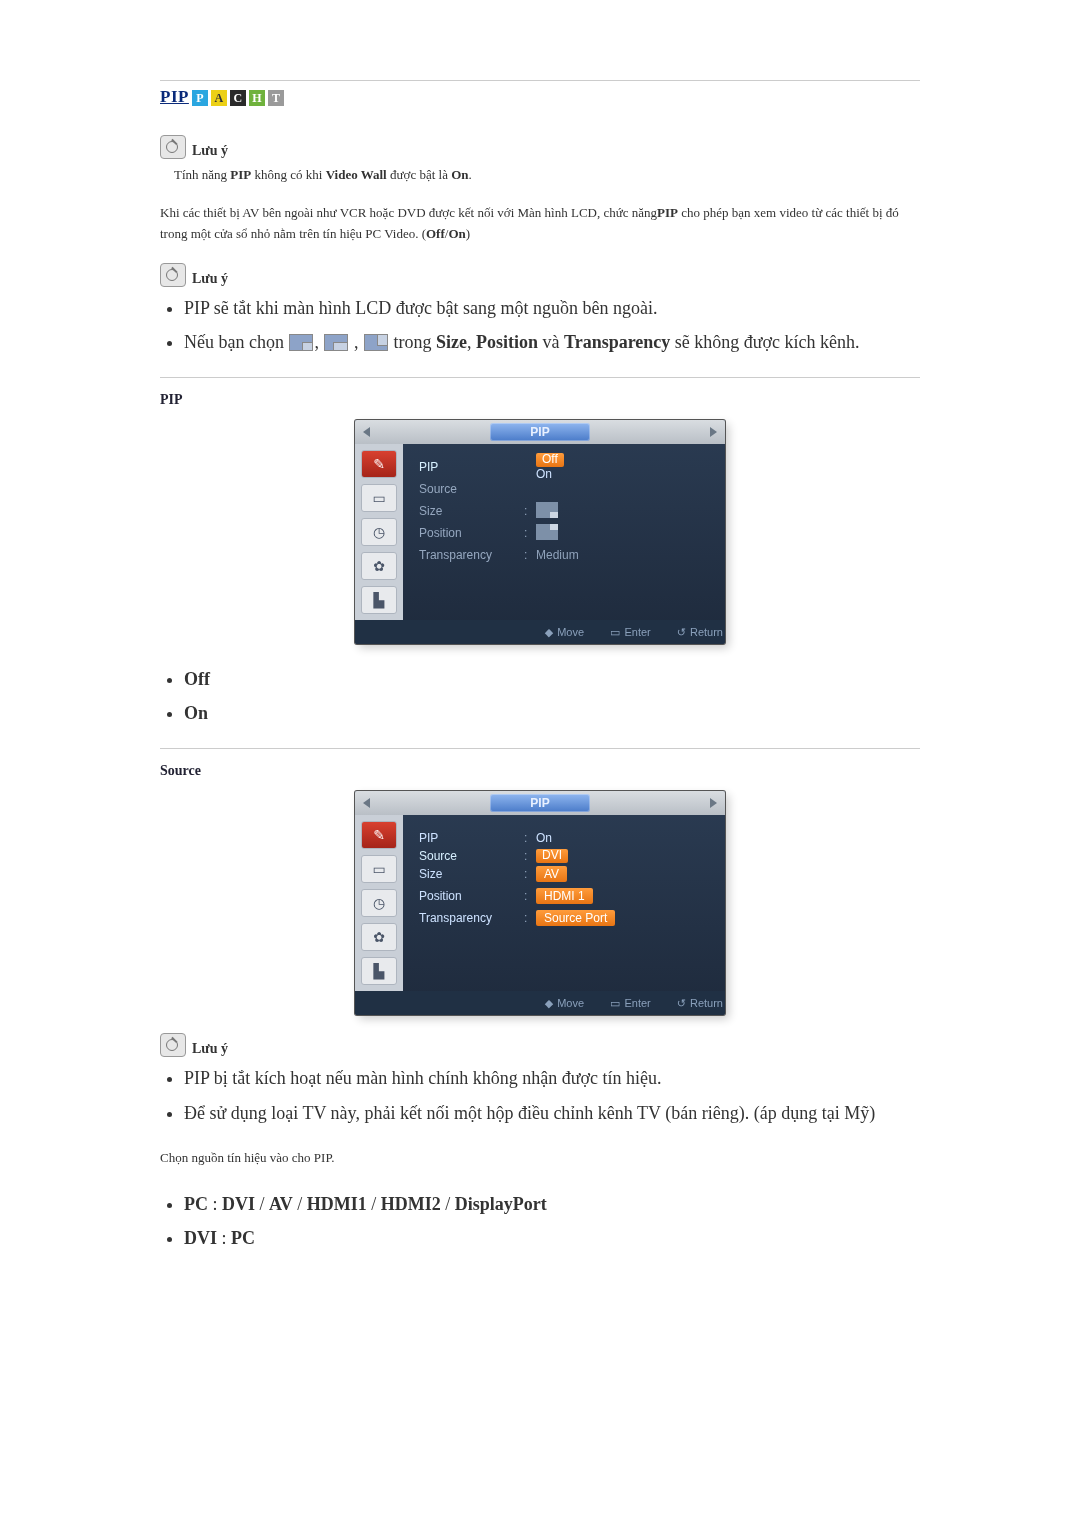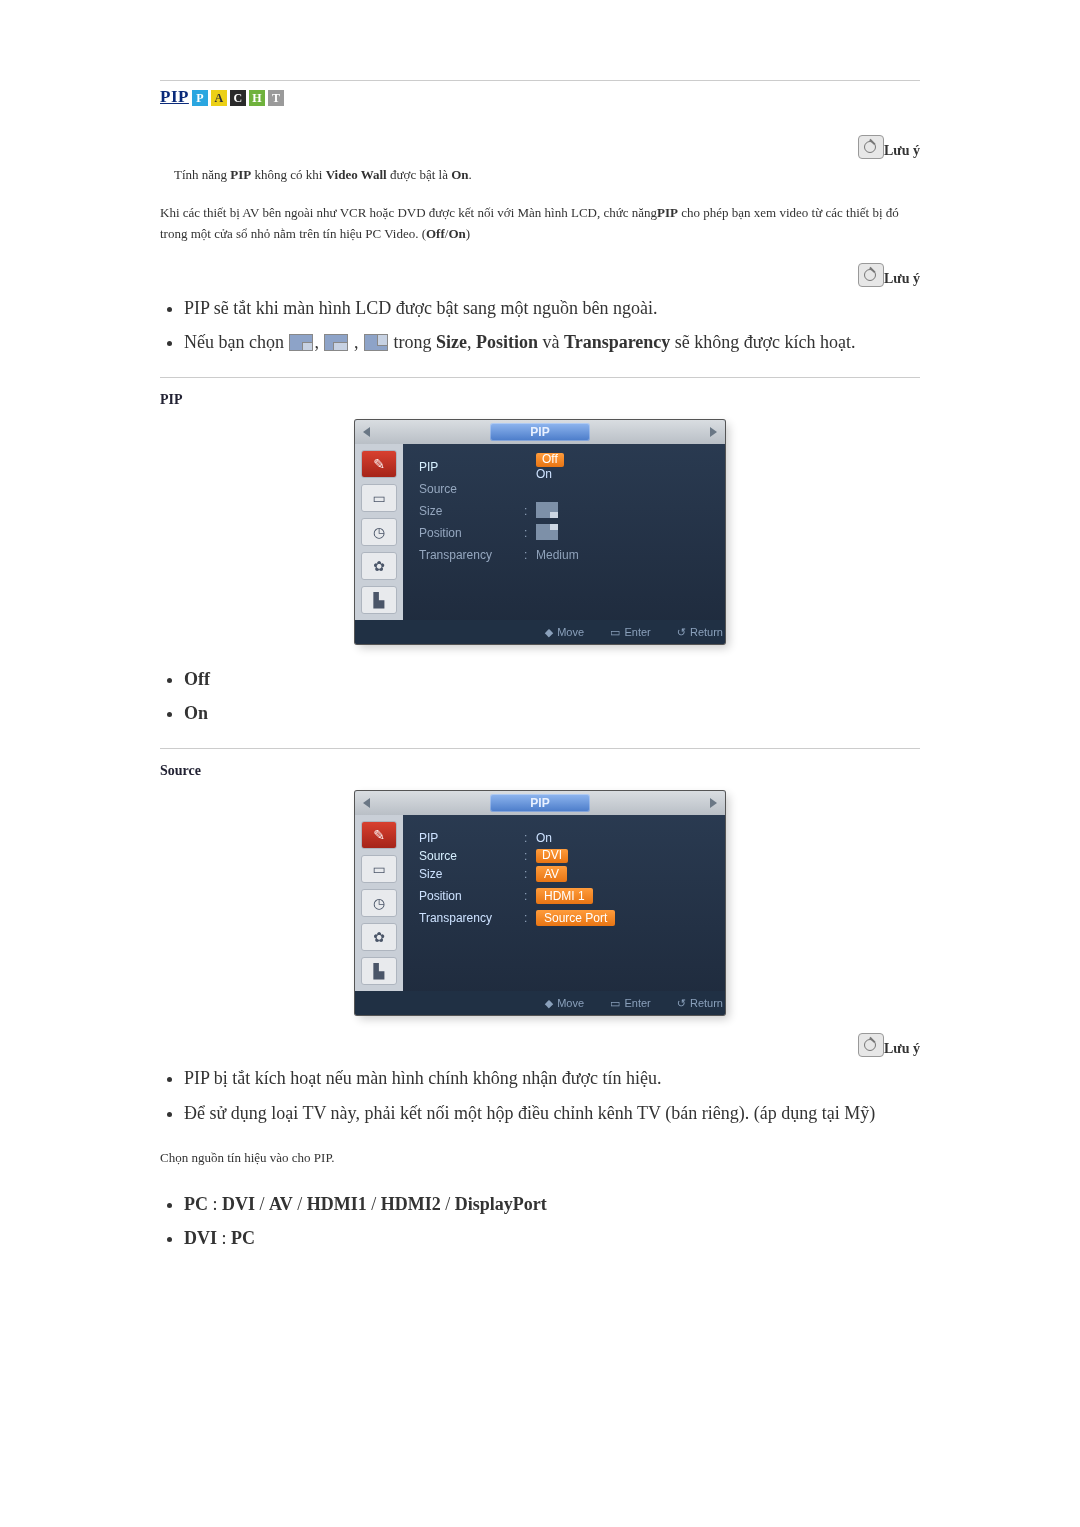--- a/index.html
+++ b/index.html
@@ -48,22 +48,22 @@
   .b-p { background: #2aa6e0; }
   .b-a { background: #ecd016; color: #333; }
   .b-c { background: #2a2a2a; }
   .b-h { background: #6fb23c; }
   .b-t { background: #9a9a9a; }
 
   
   .note-head {
     display: flex;
     align-items: flex-end;
+    gap: 6px;
     margin-top: 10px;
-    justify-content: flex-end;
   }
   .note-icon {
     width: 24px; height: 22px;
     background: #e7e7e7;
     border: 1px solid #999;
     border-radius: 4px;
     position: relative;
     display:inline-block;
   }
   .note-icon::before {
@@ -228,21 +228,21 @@
     <span class="note-icon"></span>
     <span class="note-label">Lưu ý</span>
   </div>
   <ul class="bullets">
     <li>PIP sẽ tắt khi màn hình LCD được bật sang một nguồn bên ngoài.</li>
     <li>
       <span>Nếu bạn chọn </span>
       <span class="size-glyph"></span>,
       <span class="size-glyph g2"></span> ,
       <span class="size-glyph g3"></span>
-      <span> trong </span><b>Size</b><span>, </span><b>Position</b><span> và </span><b>Transparency</b><span> sẽ không được kích hoạt.</span>
+      <span> trong </span><b>Size</b><span>, </span><b>Position</b><span> và </span><b>Transparency</b><span> sẽ không được kích kênh.</span>
     </li>
   </ul>
 
   <hr class="hr">
 
   <div class="section-h">PIP</div>
 
   <div class="osd">
     <div class="osd-tabbar">
       <div class="osd-tab">PIP</div>

